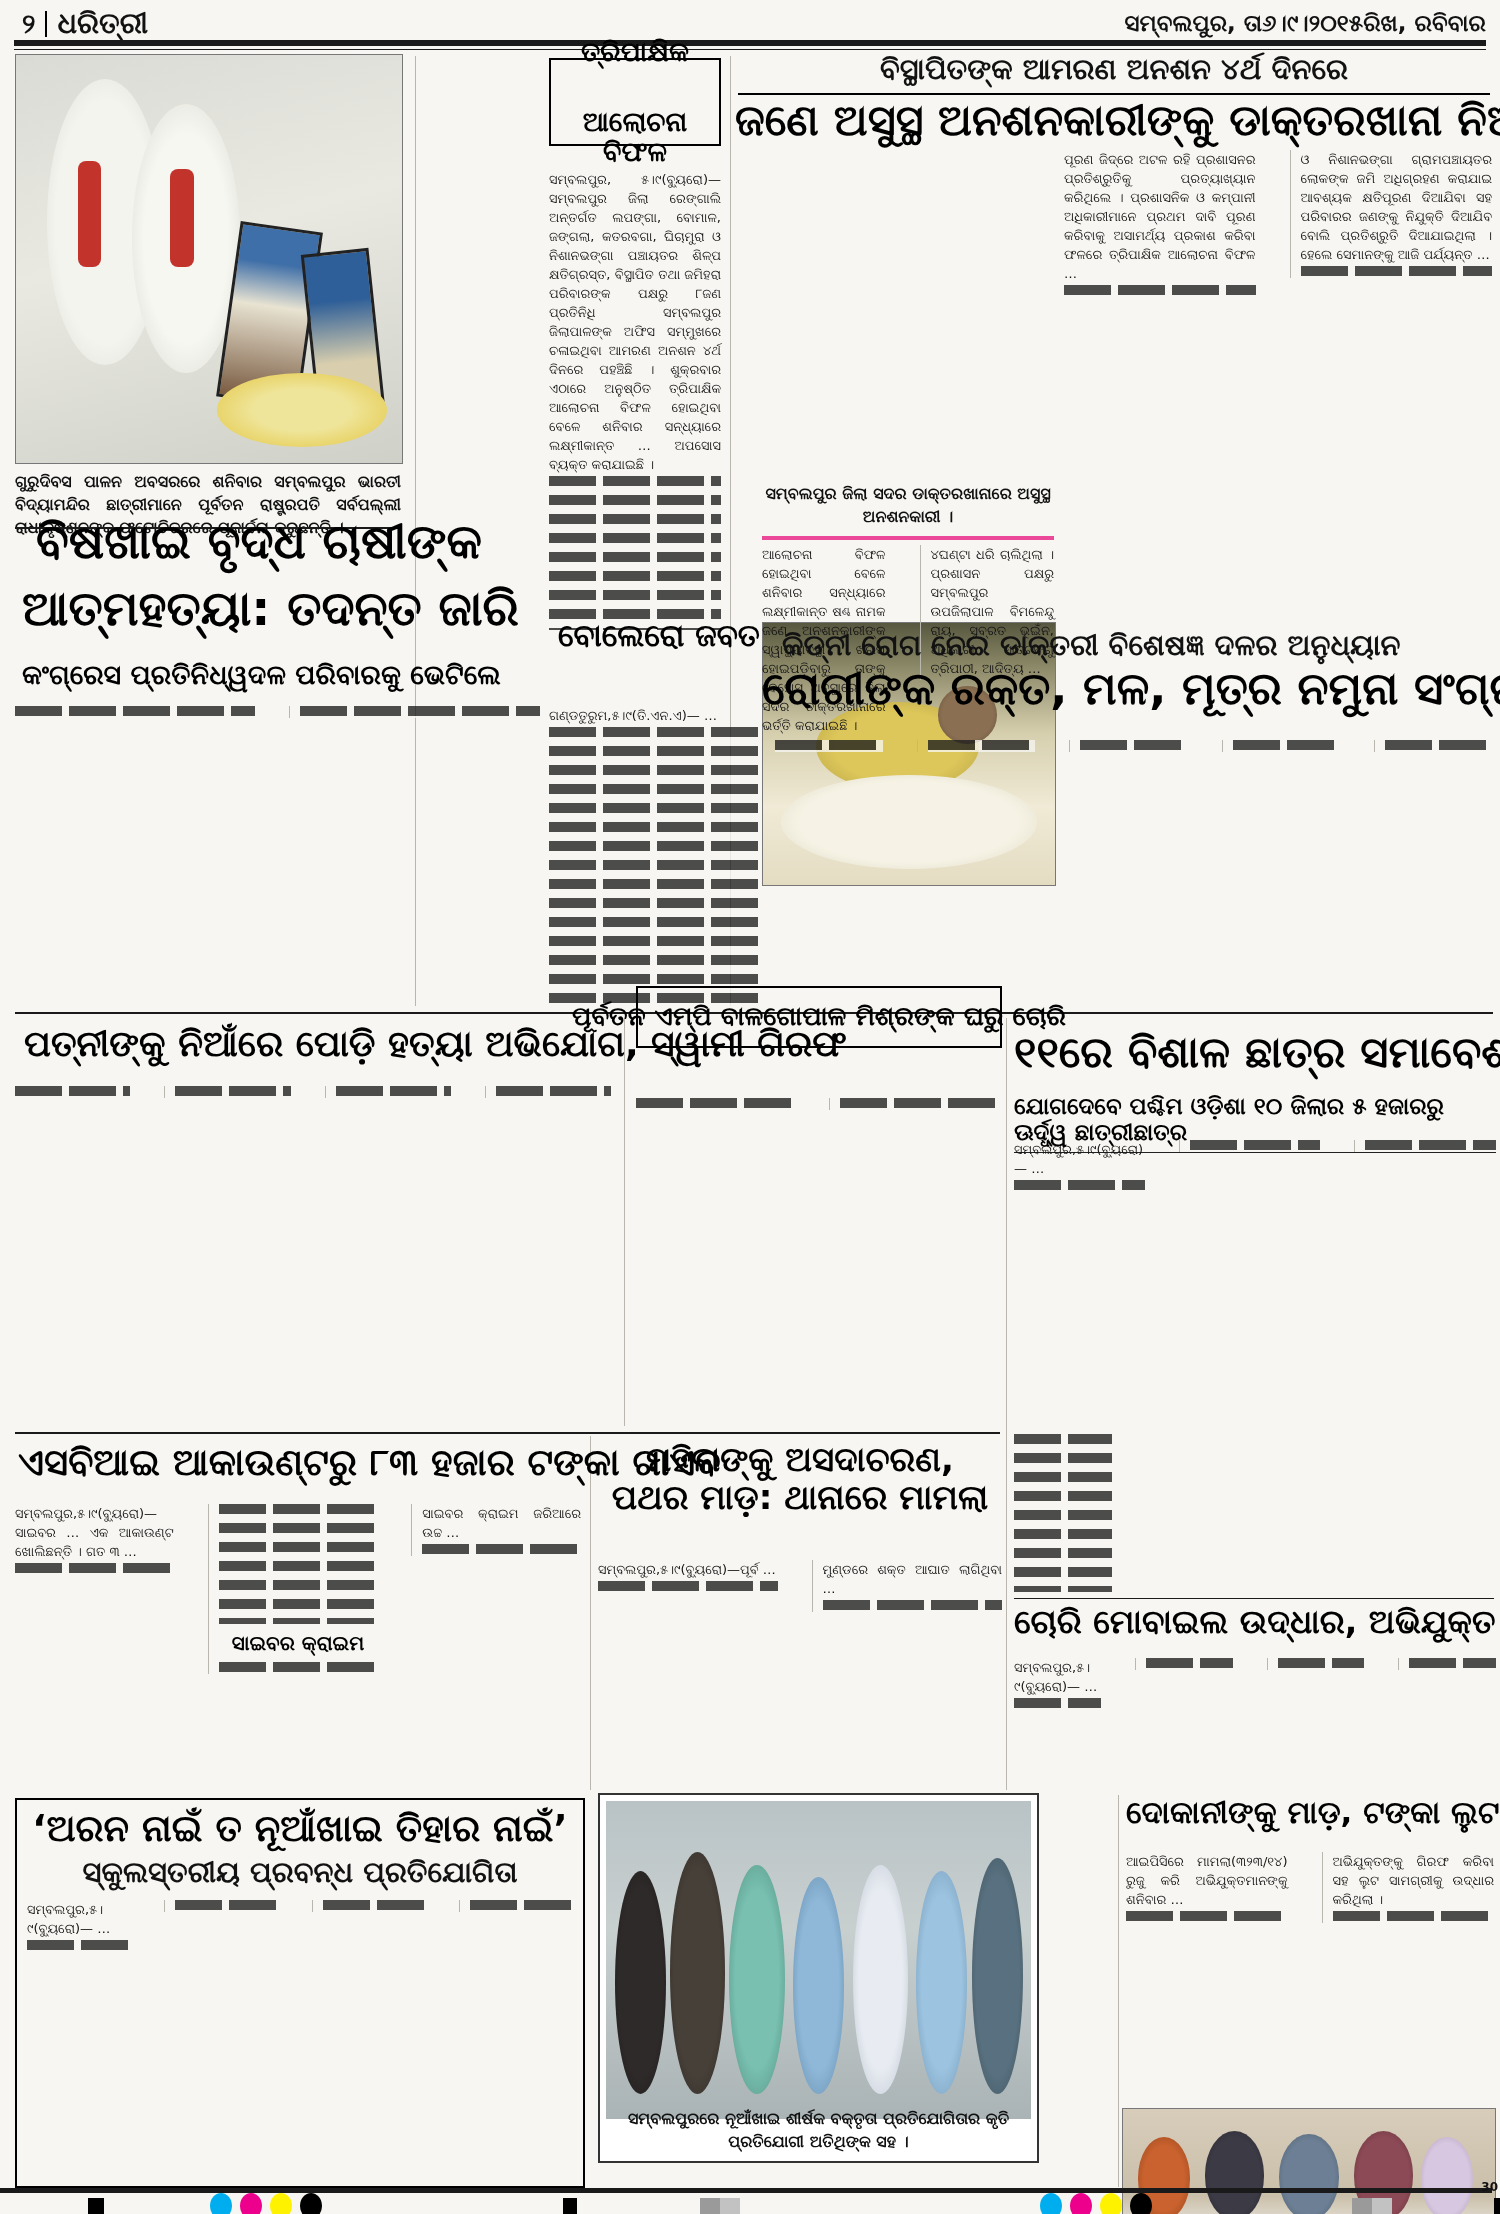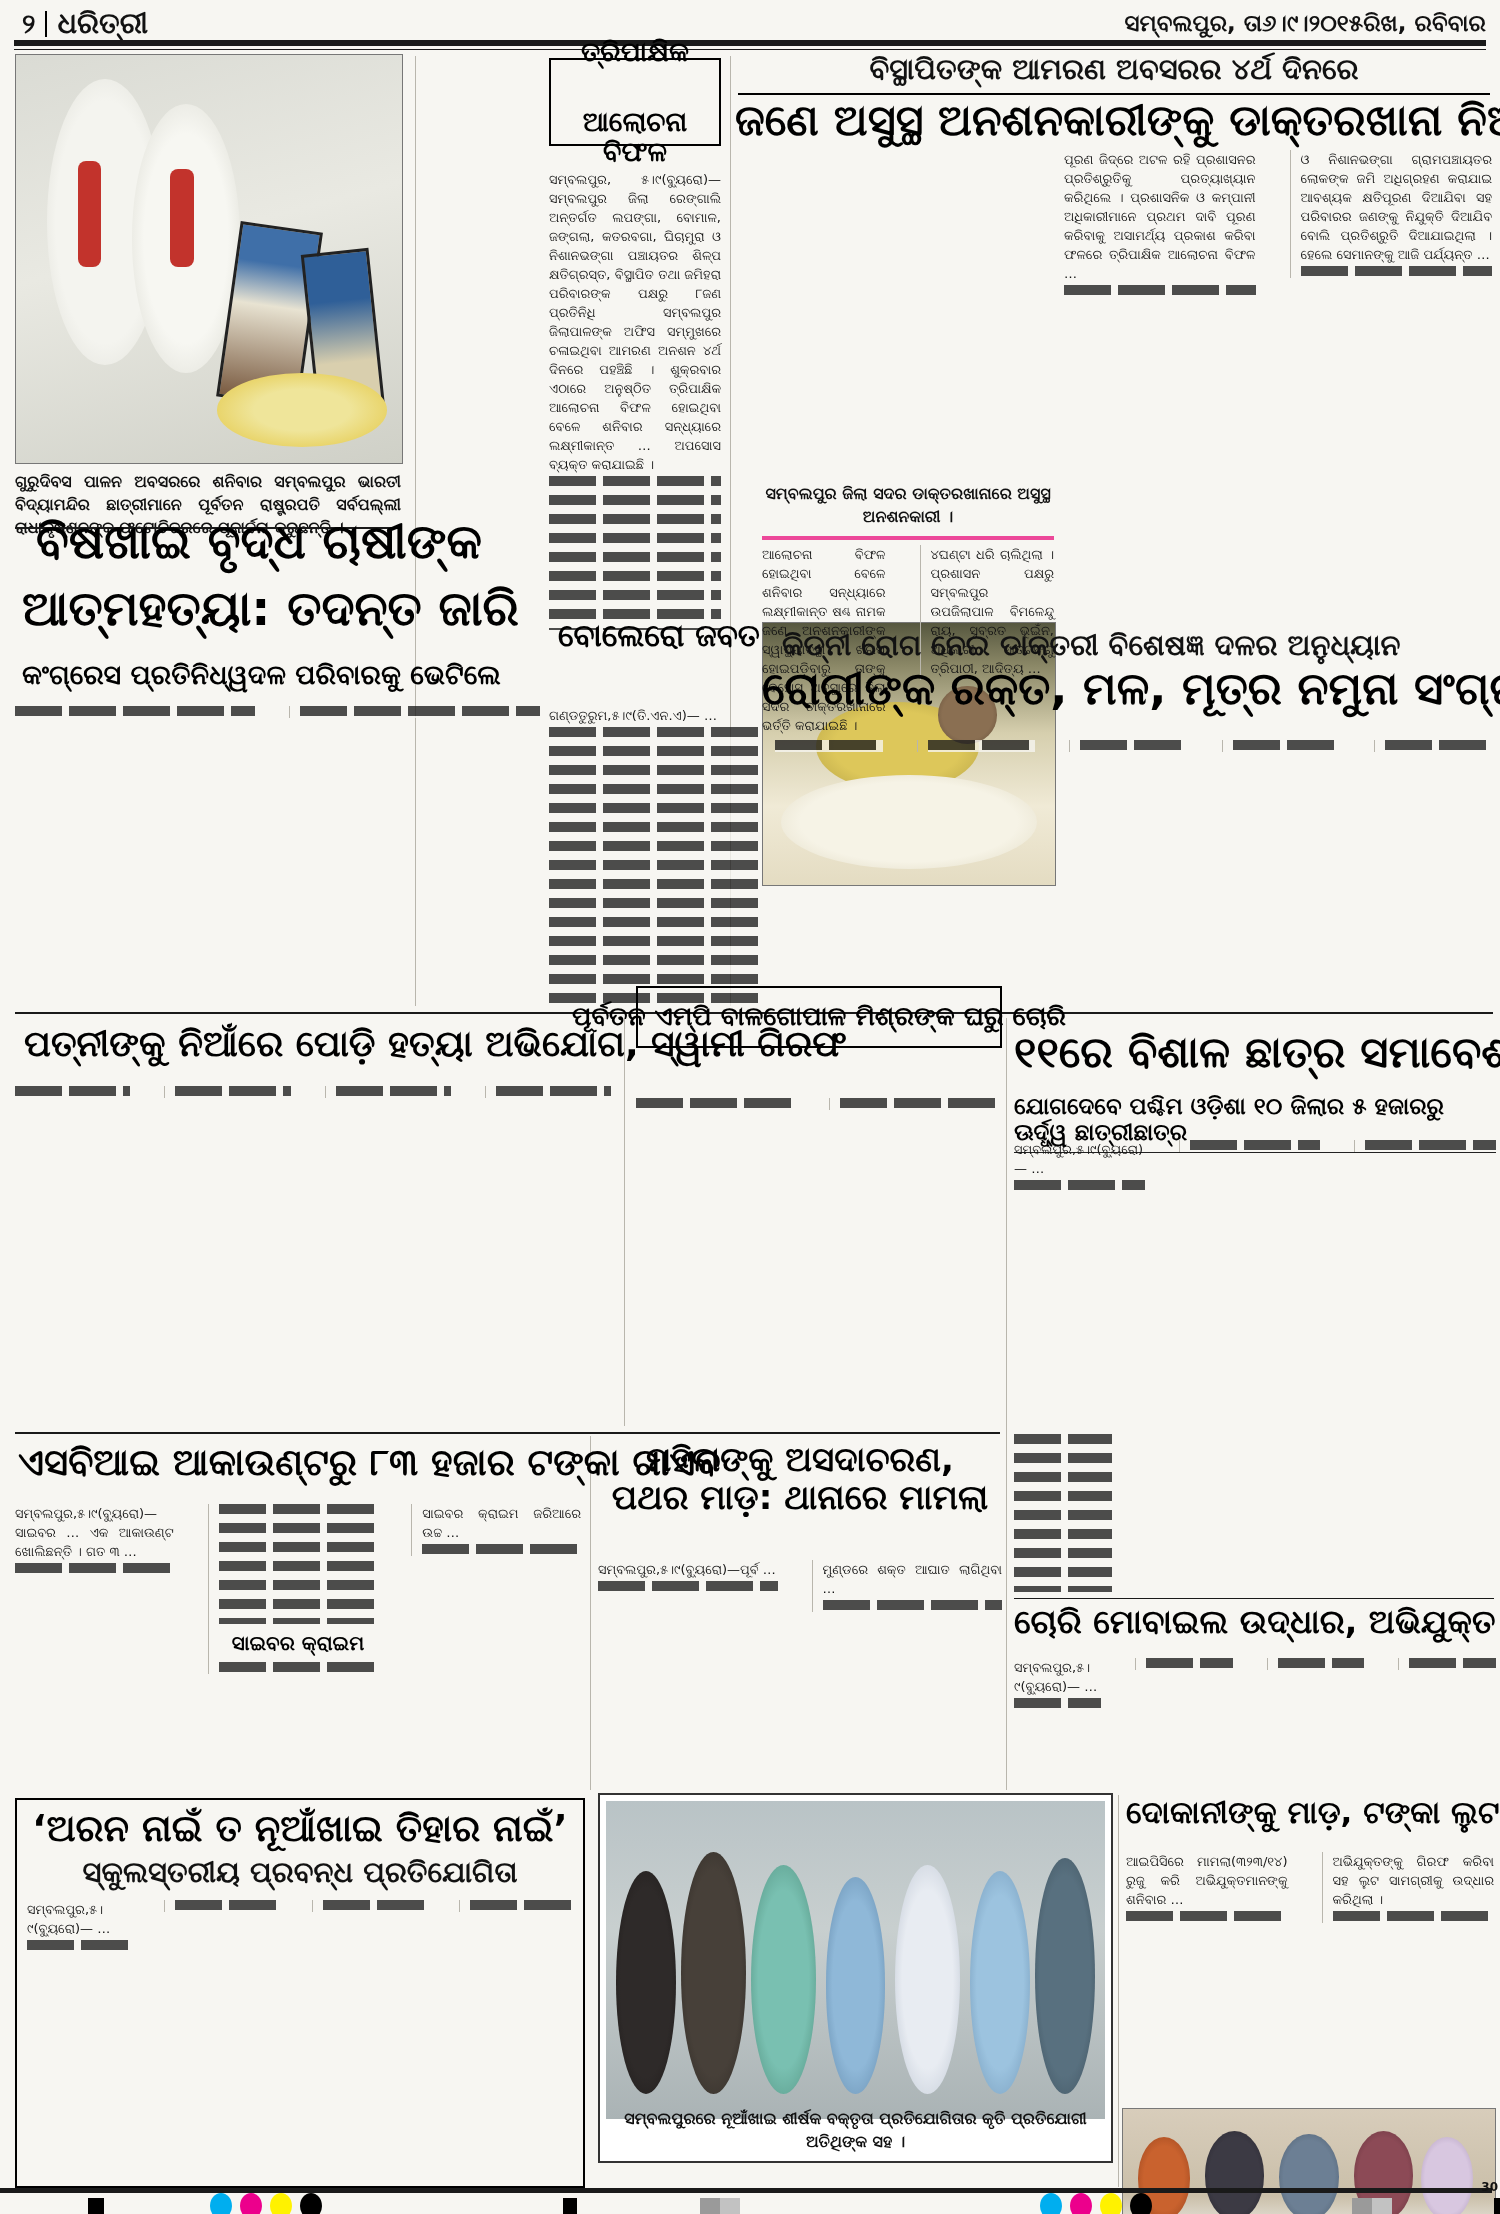--- a/index.html
+++ b/index.html
@@ -70,21 +70,21 @@
     <div class="tx"></div>
   </div>
   <div class="abs center" style="left:549px;top:618px;width:220px;">
     <div class="h" style="font-size:31px;">ବୋଲେରୋ ଜବତ</div>
   </div>
   <div class="abs" style="left:549px;top:706px;width:210px;height:300px;display:flex;flex-direction:column;">
     <p class="bt">ଗଣ୍ଡତୁରୁମ,୫।୯(ତି.ଏନ.ଏ)— …</p>
     <div class="tx"></div>
   </div>
 
-  <div class="abs center" style="left:738px;top:52px;width:752px;font-size:29px;font-weight:600;border-bottom:2px solid #000;padding-bottom:6px;">ବିସ୍ଥାପିତଙ୍କ ଆମରଣ ଅବସରର ୪ର୍ଥ ଦିନରେ</div>
+  <div class="abs center" style="left:738px;top:52px;width:752px;font-size:29px;font-weight:600;border-bottom:2px solid #000;padding-bottom:6px;">ବିସ୍ଥାପିତଙ୍କ ଆମରଣ ଅନଶନ ୪ର୍ଥ ଦିନରେ</div>
   <div class="abs h" style="left:735px;top:96px;width:758px;font-size:43px;font-weight:800;white-space:nowrap;">ଜଣେ ଅସୁସ୍ଥ ଅନଶନକାରୀଙ୍କୁ ଡାକ୍ତରଖାନା ନିଆଗଲା</div>
 
   <div class="abs photo" style="left:762px;top:212px;width:292px;height:262px;background:linear-gradient(180deg,#56573f 0%,#8a8766 16%,#d6cfae 42%,#f0ead6 70%,#e4dcc2 100%);">
     <div class="blob" style="left:18%;top:30%;width:56%;height:34%;background:radial-gradient(#ddc75a 55%,#b3a045);"></div>
     <div class="blob" style="left:60%;top:24%;width:20%;height:22%;background:radial-gradient(#8a6f52 60%,#5d4a36);"></div>
     <div class="blob" style="left:6%;top:58%;width:88%;height:36%;background:radial-gradient(#f6f3e6 60%,#ded7be);"></div>
   </div>
   <div class="abs cap center" style="left:762px;top:482px;width:292px;border-bottom:4px solid #ec4899;padding-bottom:8px;">ସମ୍ବଲପୁର ଜିଲା ସଦର ଡାକ୍ତରଖାନାରେ ଅସୁସ୍ଥ ଅନଶନକାରୀ ।</div>
 
   <div class="abs cols" style="left:762px;top:545px;width:292px;height:72px;">
@@ -261,21 +261,21 @@
         </div>
       <div class="col">
           <div class="tx"></div>
         </div>
       <div class="col">
           <div class="tx"></div>
         </div>
     </div>
   </div>
 
-  <div class="abs" style="left:598px;top:1793px;width:515px;height:370px;border:2px solid #333;background:#fff;box-sizing:border-box;">
+  <div class="abs" style="left:598px;top:1793px;width:441px;height:370px;border:2px solid #333;background:#fff;box-sizing:border-box;">
     <div class="photo" style="position:absolute;left:6px;top:6px;right:6px;height:318px;border:none;background:linear-gradient(180deg,#b9c3c6 0%,#c8cfcf 40%,#aab3b5 100%);">
       <div class="blob" style="left:2%;top:22%;width:12%;height:70%;background:radial-gradient(#2e2a29 60%,#1b1817);"></div>
       <div class="blob" style="left:15%;top:16%;width:13%;height:76%;background:radial-gradient(#474039 60%,#2c2722);"></div>
       <div class="blob" style="left:29%;top:20%;width:13%;height:72%;background:radial-gradient(#79c0b1 55%,#4d8c7a);"></div>
       <div class="blob" style="left:44%;top:24%;width:12%;height:68%;background:radial-gradient(#8fb8d8 55%,#5f86a8);"></div>
       <div class="blob" style="left:58%;top:20%;width:13%;height:72%;background:radial-gradient(#e8ecf2 55%,#b9c2cf);"></div>
       <div class="blob" style="left:73%;top:22%;width:12%;height:70%;background:radial-gradient(#9cc3df 55%,#6e94b4);"></div>
       <div class="blob" style="left:86%;top:18%;width:12%;height:74%;background:radial-gradient(#58707f 60%,#3a4d59);"></div>
     </div>
     <div class="cap center" style="position:absolute;left:6px;right:6px;bottom:8px;">ସମ୍ବଲପୁରରେ ନୂଆଁଖାଇ ଶୀର୍ଷକ ବକ୍ତୃତା ପ୍ରତିଯୋଗିତାର କୃତି ପ୍ରତିଯୋଗୀ ଅତିଥିଙ୍କ ସହ ।</div>

